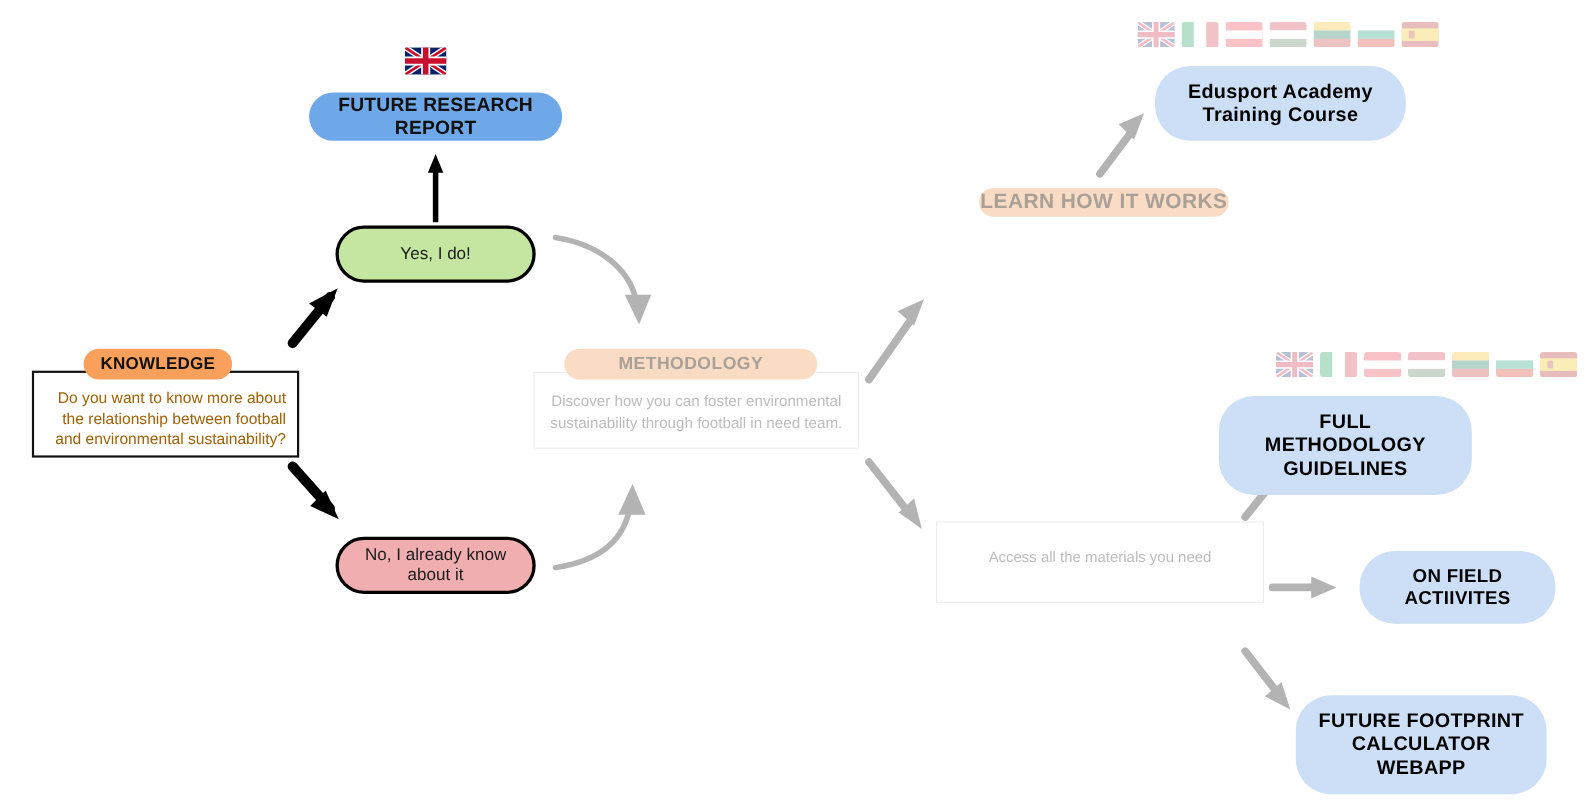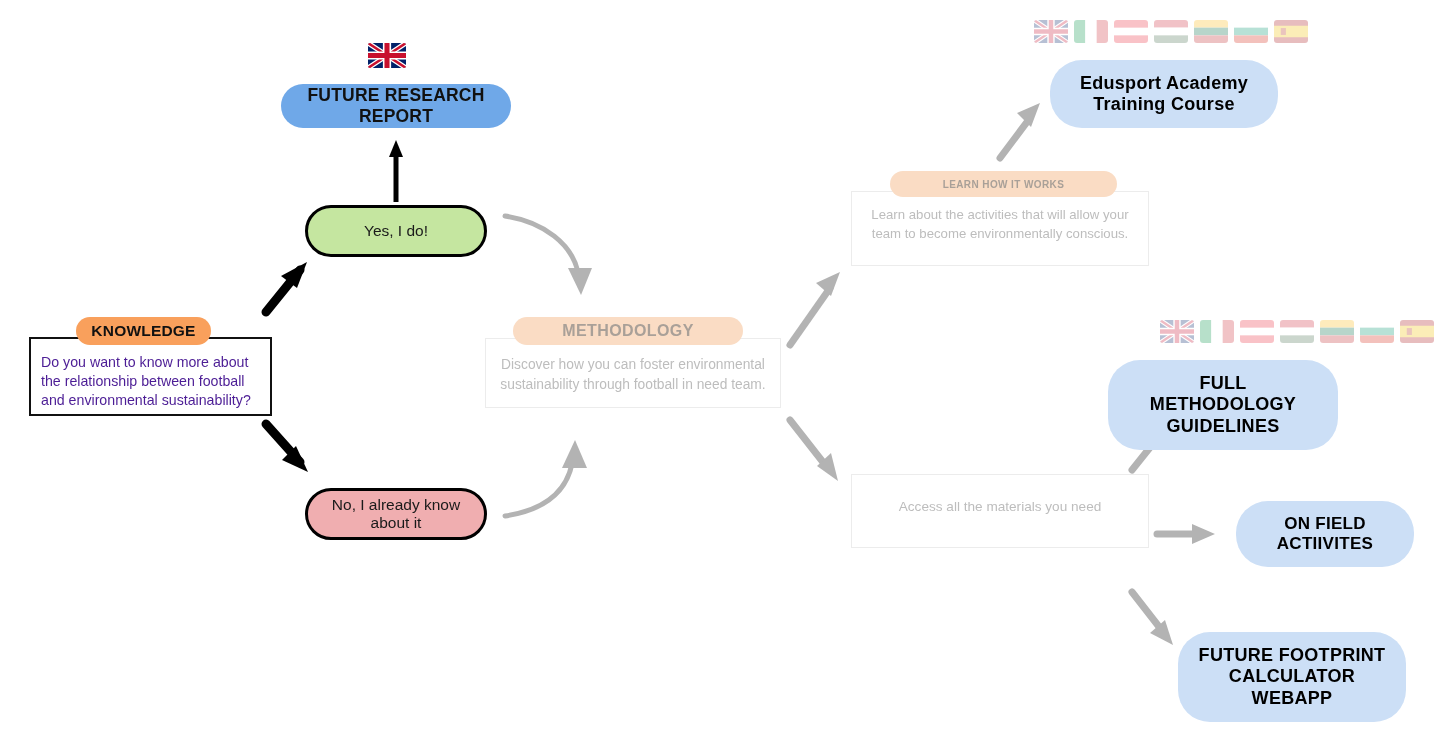--- a/index.html
+++ b/index.html
@@ -59,23 +59,23 @@
 
   
   .frame-box {
     position: absolute;
     box-sizing: border-box;
     border: 2.5px solid #111111;
     background: #ffffff;
   }
   .frame-box .body {
     padding: 14px 10px 10px 10px;
-    text-align: left;
+    text-align: right;
     font-size: 14.2px;
-    color: #4c1d95;
+    color: #a16207;
     line-height: 1.33;
   }
   .tag {
     position: absolute;
     display: flex;
     align-items: center;
     justify-content: center;
     box-sizing: border-box;
     border-radius: 16px;
     font-weight: bold;
@@ -240,24 +240,21 @@
     <span>KNOWLEDGE</span>
   </div>
 
   <div class="ghost-box" style="left:485px; top:338px; width:296px; height:70px;">
     <div class="body" style="padding:16px 14px 0 14px; font-size:13.8px;">Discover how you can foster environmental sustainability through football in need team.</div>
   </div>
   <div class="tag tag-peach" style="left:513px; top:317px; width:230px; height:28px; font-size:16px;">
     <span>METHODOLOGY</span>
   </div>
 
-  <div class="ghost-box" style="left:851px; top:191px; width:298px; height:75px;">
-    <div class="body" style="padding:14px 12px 0 12px; font-size:13.2px;">Learn about the activities that will allow your team to become environmentally conscious.</div>
-  </div>
-  <div class="tag tag-peach" style="left:890px; top:171px; width:227px; height:26px; font-size:10px;">
+  <div class="tag tag-peach" style="left:890px; top:171px; width:227px; height:26px; font-size:19px;">
     <span>LEARN HOW IT WORKS</span>
   </div>
 
   <div class="ghost-box" style="left:851px; top:474px; width:298px; height:74px;">
     <div class="body" style="padding:22px 12px 0 12px; font-size:13.6px;">Access all the materials you need</div>
   </div>
 
   <div class="flag-strip" style="left:1034px; top:20px;">
     <span class="flag">
       <svg viewBox="0 0 60 40" preserveAspectRatio="none">

